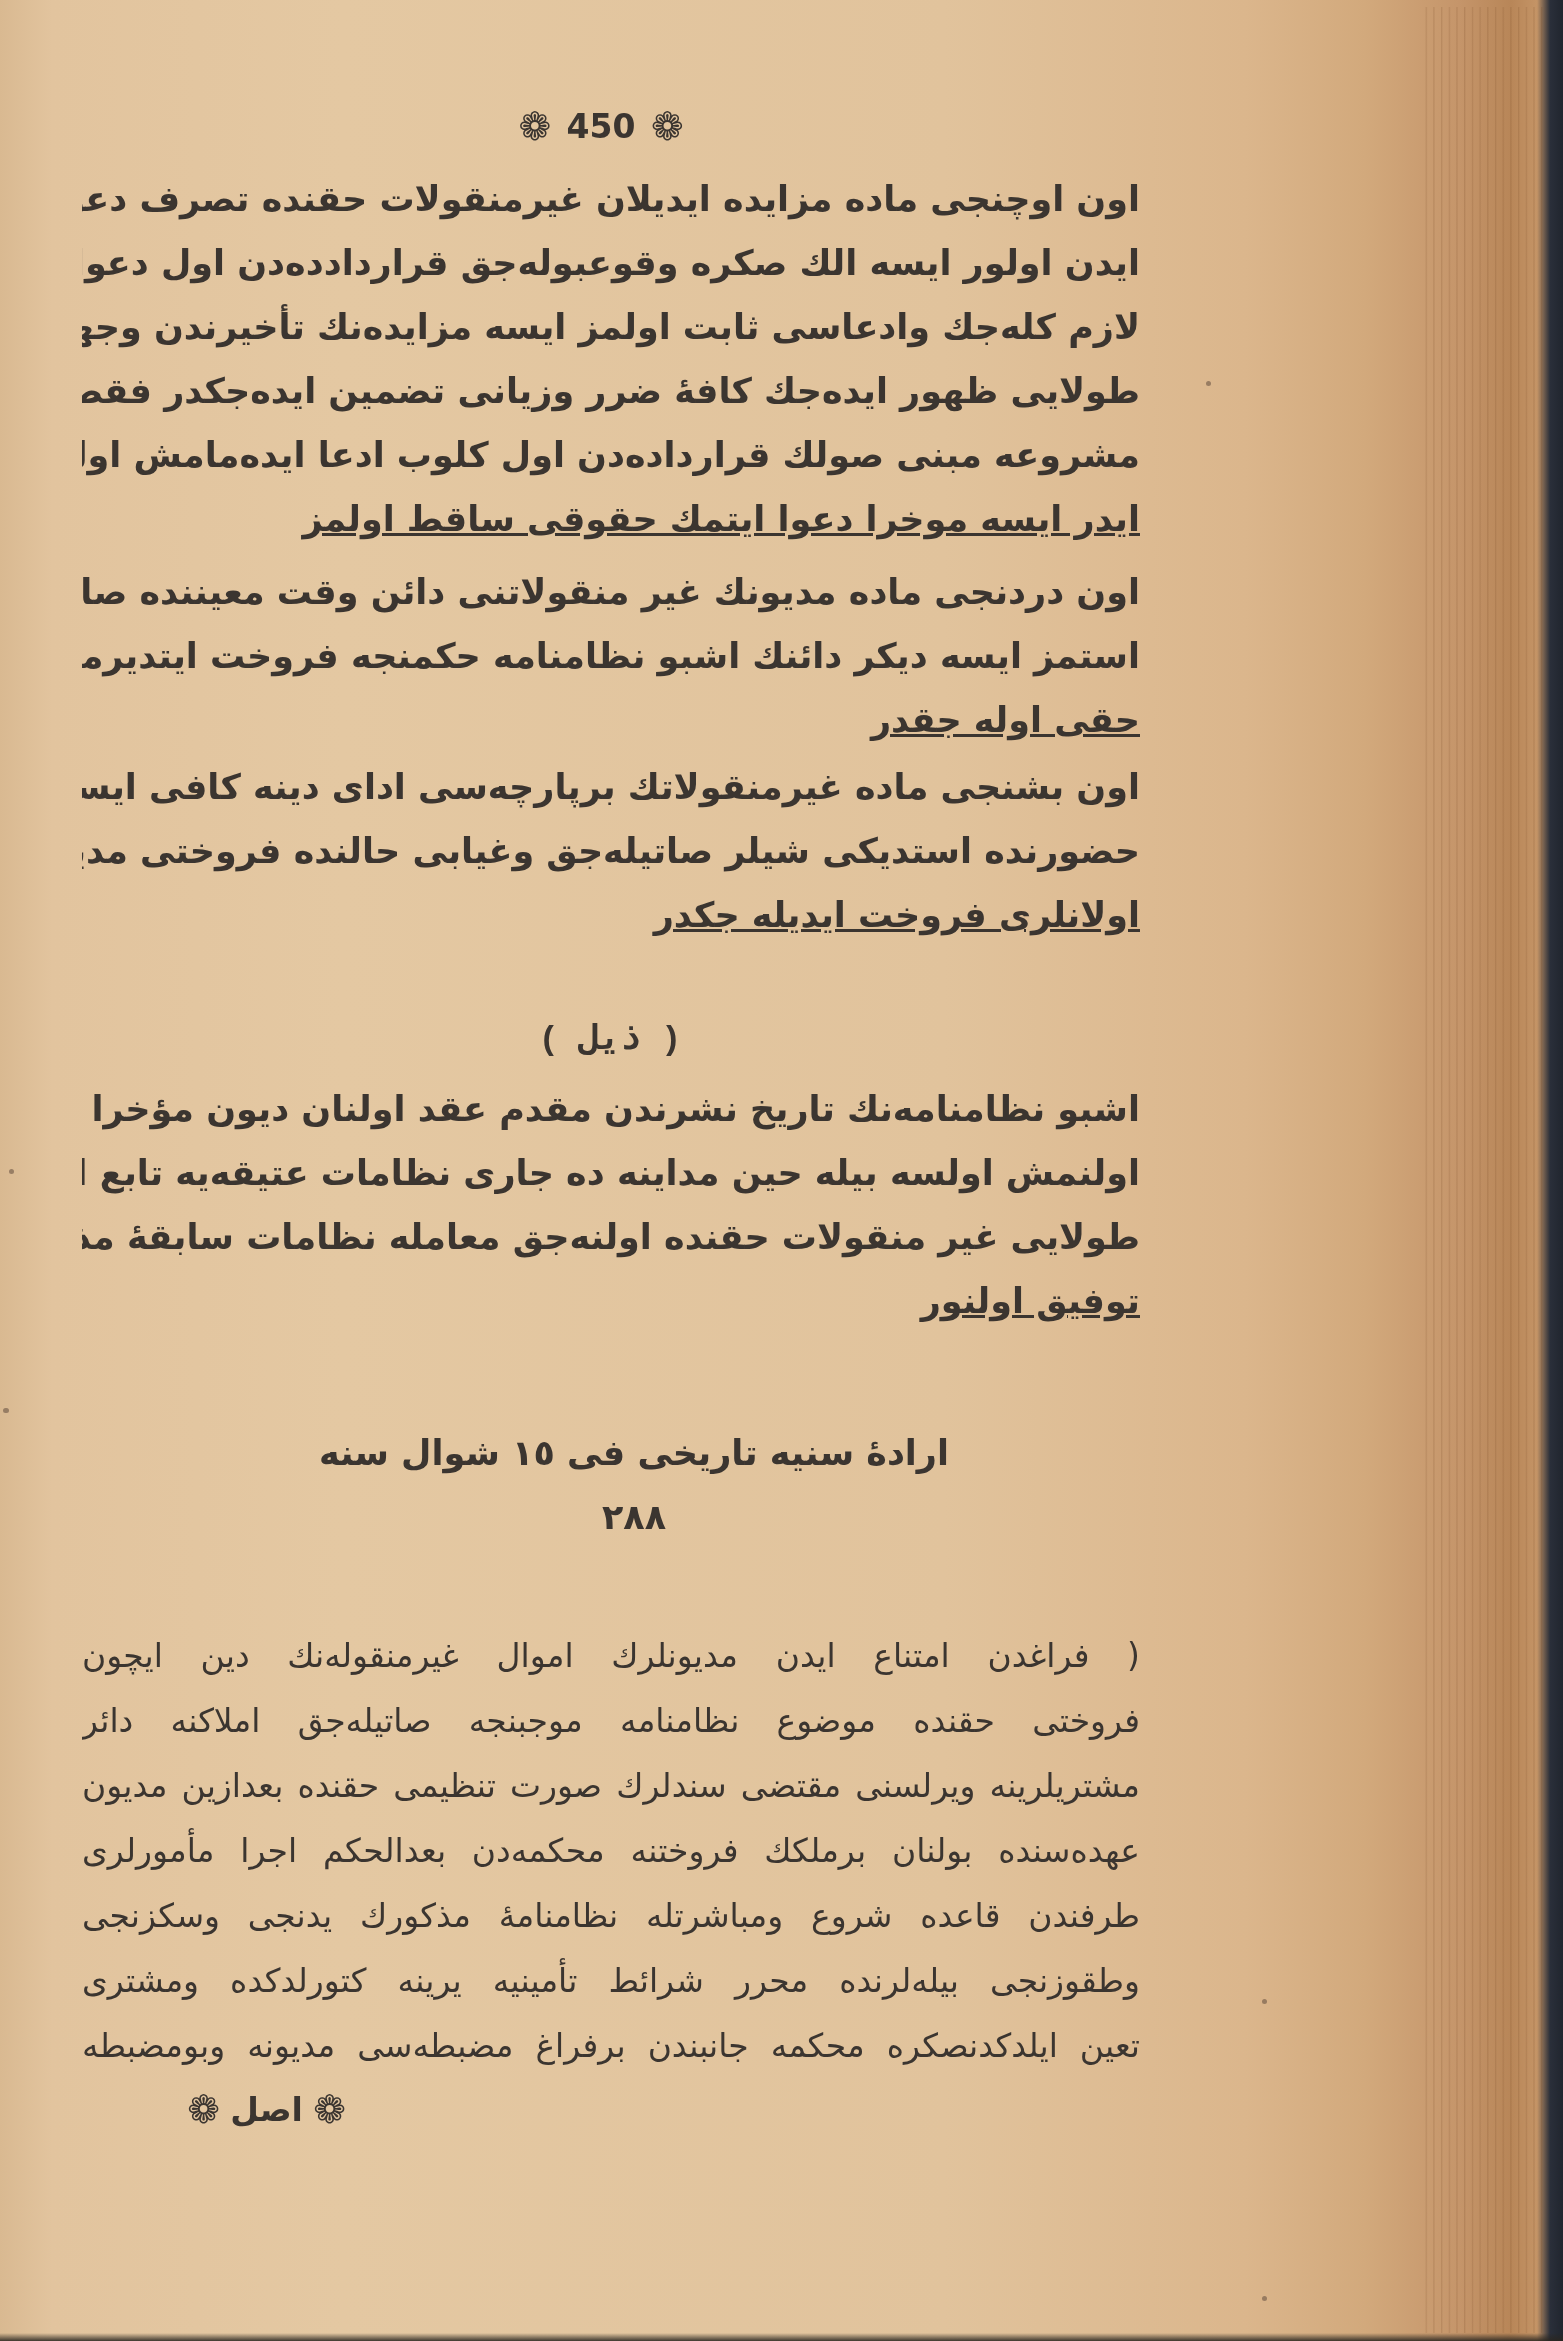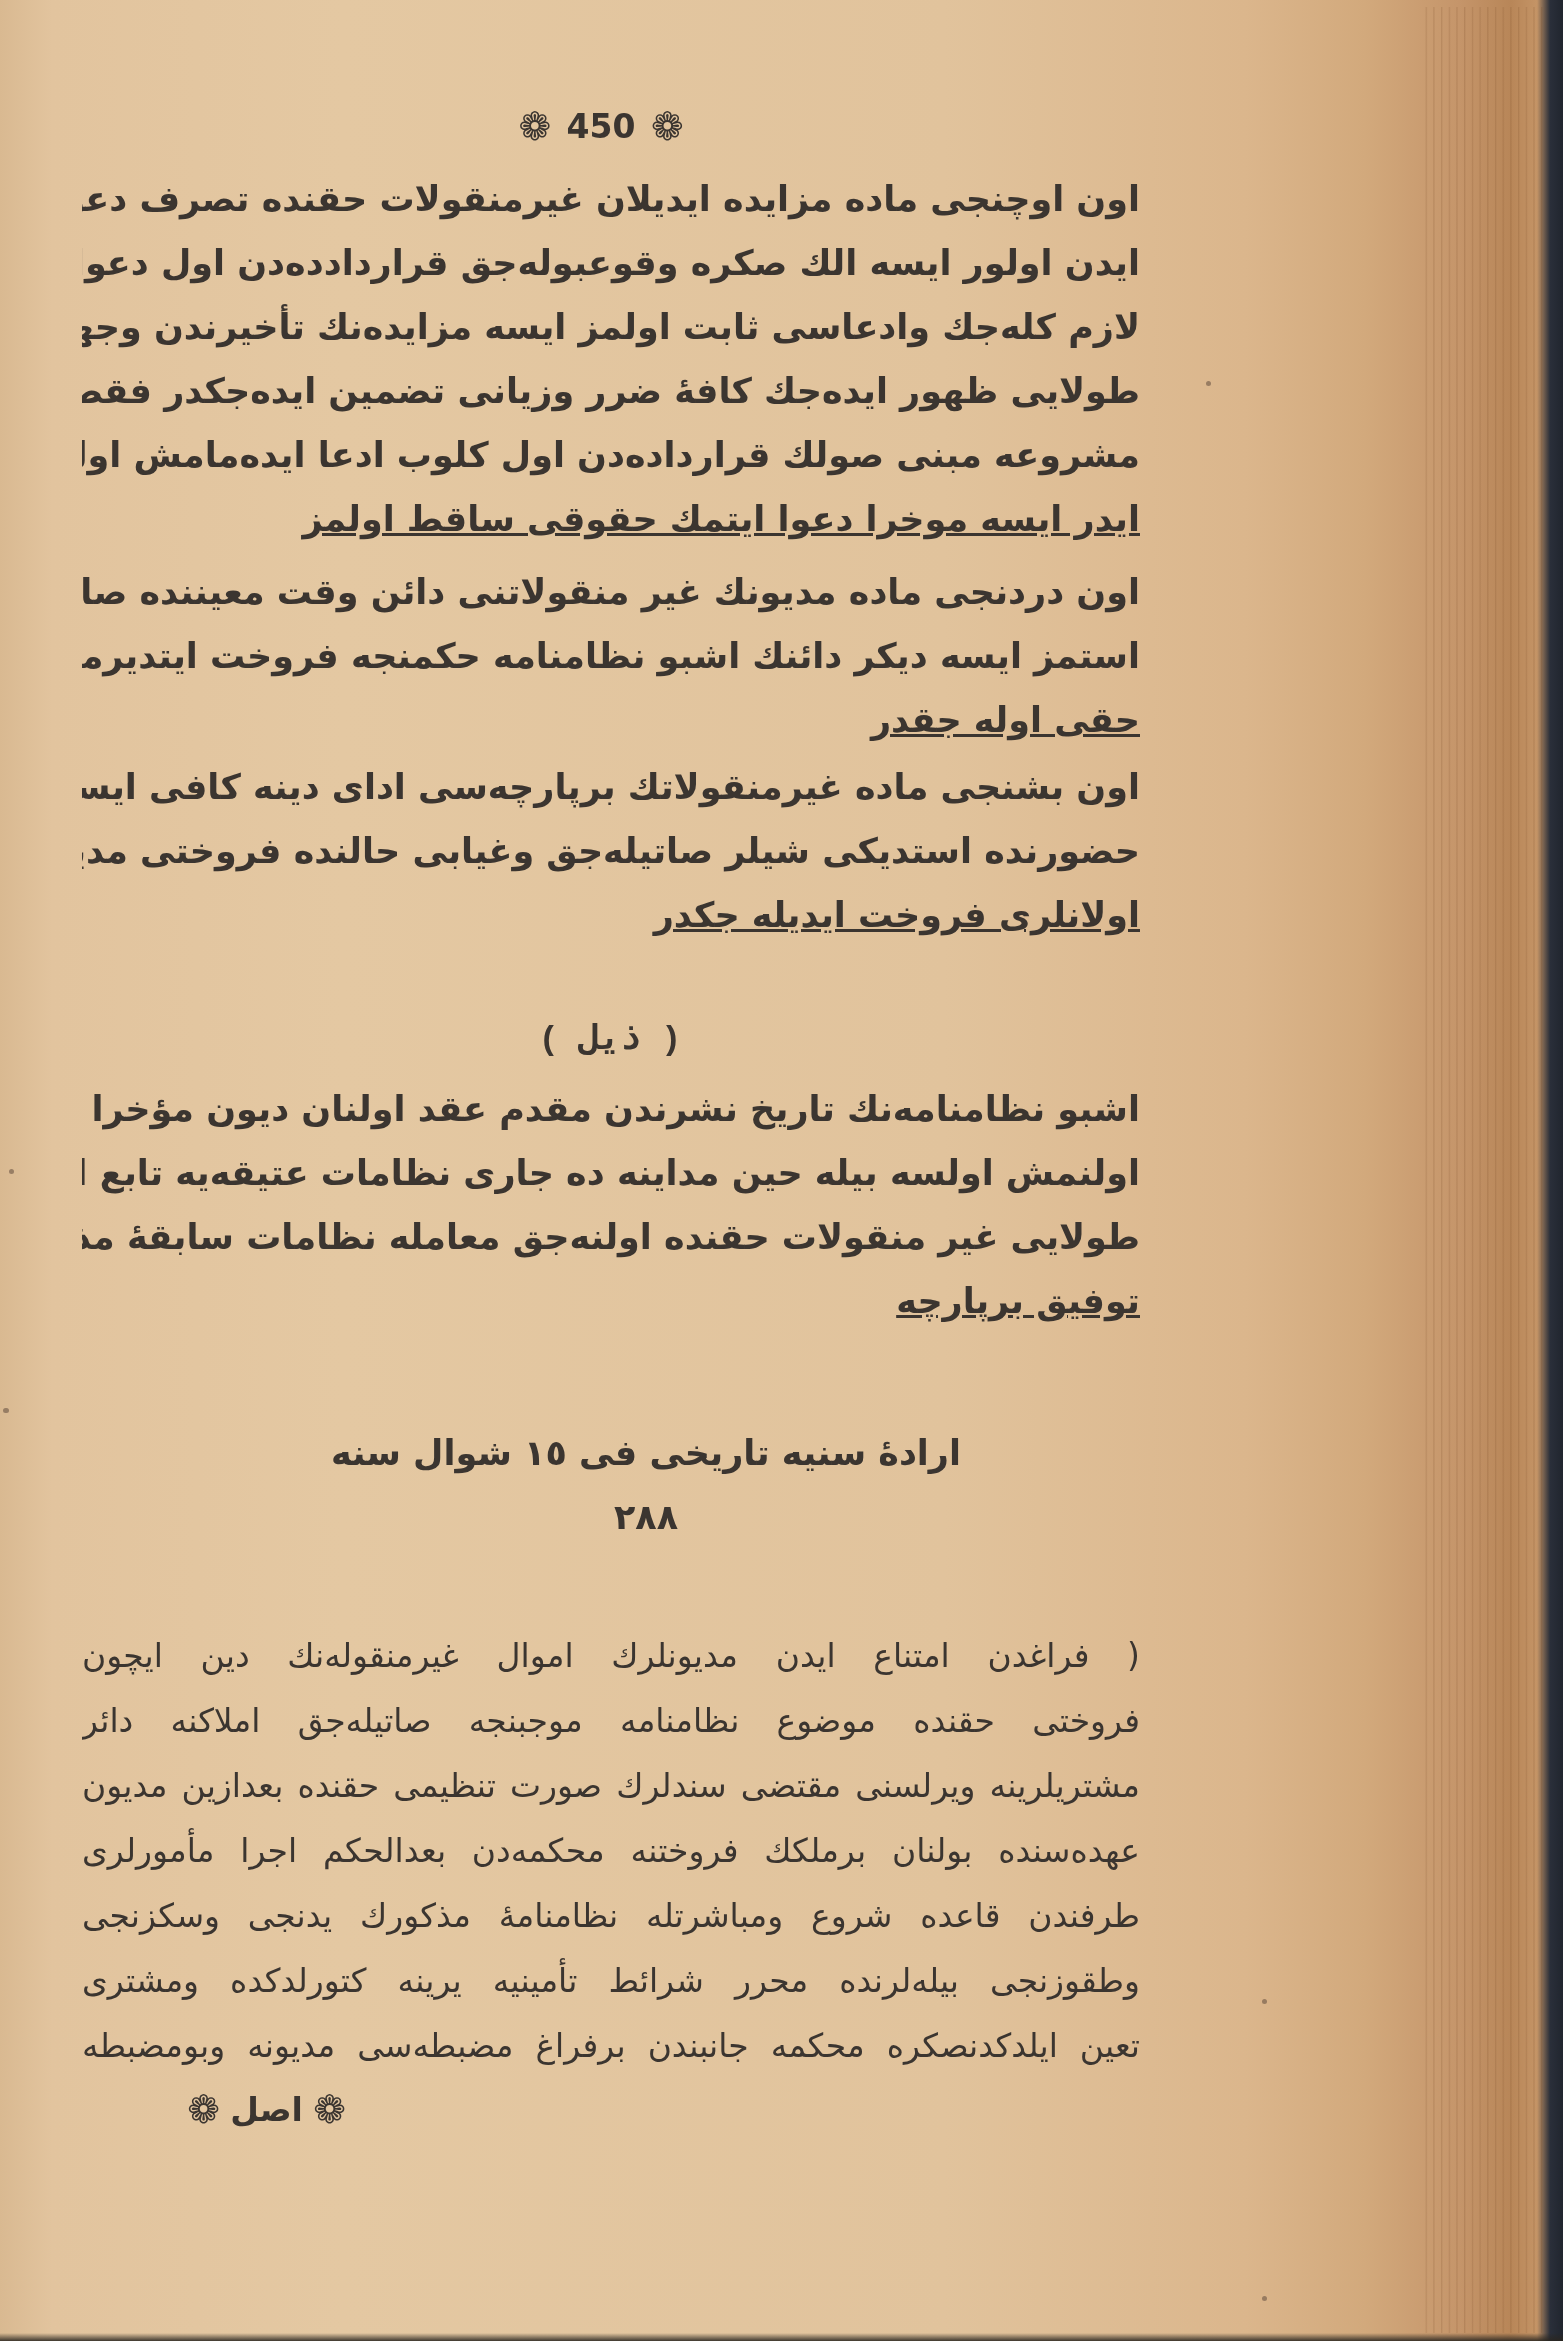--- a/index.html
+++ b/index.html
@@ -119,21 +119,21 @@
       left: 283px;
       width: 687px;
       direction: rtl;
       text-align: center;
       color: #3b3530;
       font-family: "DejaVu Sans", sans-serif;
       font-weight: bold;
       font-size: 35px;
       line-height: 64px;
     }
-    .decree-1 { top: 1421px; left: 320px; width: 652px; }
+    .decree-1 { top: 1421px; left: 308px; width: 652px; }
     .decree-2 { top: 1485px; left: 326px; width: 567px; }
     .section-5 { top: 1623px; font-weight: normal; }
     .section-5 .line { font-size: 33px; line-height: 65px; height: 65px; }
     .footer-catchword {
       position: absolute;
       top: 2090px;
       left: 172px;
       width: 189px;
       direction: rtl;
       text-align: center;
@@ -186,21 +186,21 @@
     <div class="line">اون بشنجی ماده   غیرمنقولاتك برپارچه‌سی ادای دینه کافی ایسه مدیونك</div>
     <div class="line">حضورنده استدیکی شیلر صاتیله‌جق وغیابی حالنده فروختی مدیونه منفعتلی</div>
     <div class="line last">اولانلری فروخت ایدیله جکدر</div>
   </div>
 
   <div class="appendix-title">( ذیل )</div>
   <div class="text-block section-4">
     <div class="line">اشبو نظامنامه‌نك تاریخ نشرندن مقدم عقد اولنان دیون مؤخرا تجدید سند</div>
     <div class="line">اولنمش اولسه بیله حین مداینه ده جاری نظامات عتیقه‌یه تابع اولوب انلردن</div>
     <div class="line">طولایی غیر منقولات حقنده اولنه‌جق معامله نظامات سابقهٔ مذکوره‌یه</div>
-    <div class="line last">توفیق برپارچه</div>
+    <div class="line last">توفیق اولنور</div>
   </div>
 
   <div class="decree decree-1">ارادهٔ سنیه تاریخی فی ١٥ شوال سنه ٢٨٨</div>
 
   <div class="text-block section-5">
     <div class="line">( فراغدن امتناع ایدن مدیونلرك اموال غیرمنقوله‌نك دین ایچون</div>
     <div class="line">فروختی حقنده موضوع نظامنامه موجبنجه صاتیله‌جق املاکنه دائر</div>
     <div class="line">مشتریلرینه ویرلسنی مقتضی سندلرك صورت تنظیمی حقنده بعدازین مدیون</div>
     <div class="line">عهده‌سنده بولنان برملکك فروختنه محکمه‌دن بعدالحکم اجرا مأمورلری</div>
     <div class="line">طرفندن قاعده شروع ومباشرتله نظامنامهٔ مذکورك یدنجی وسکزنجی</div>

